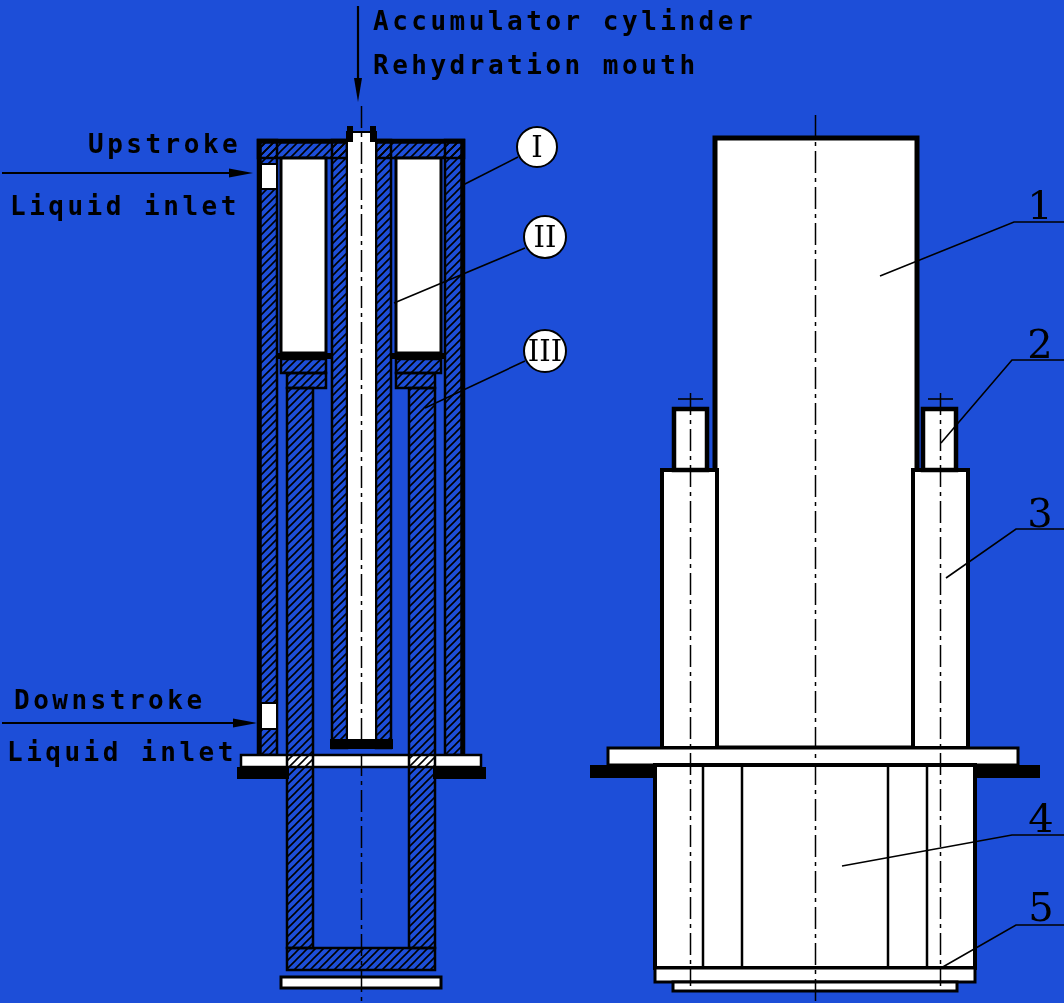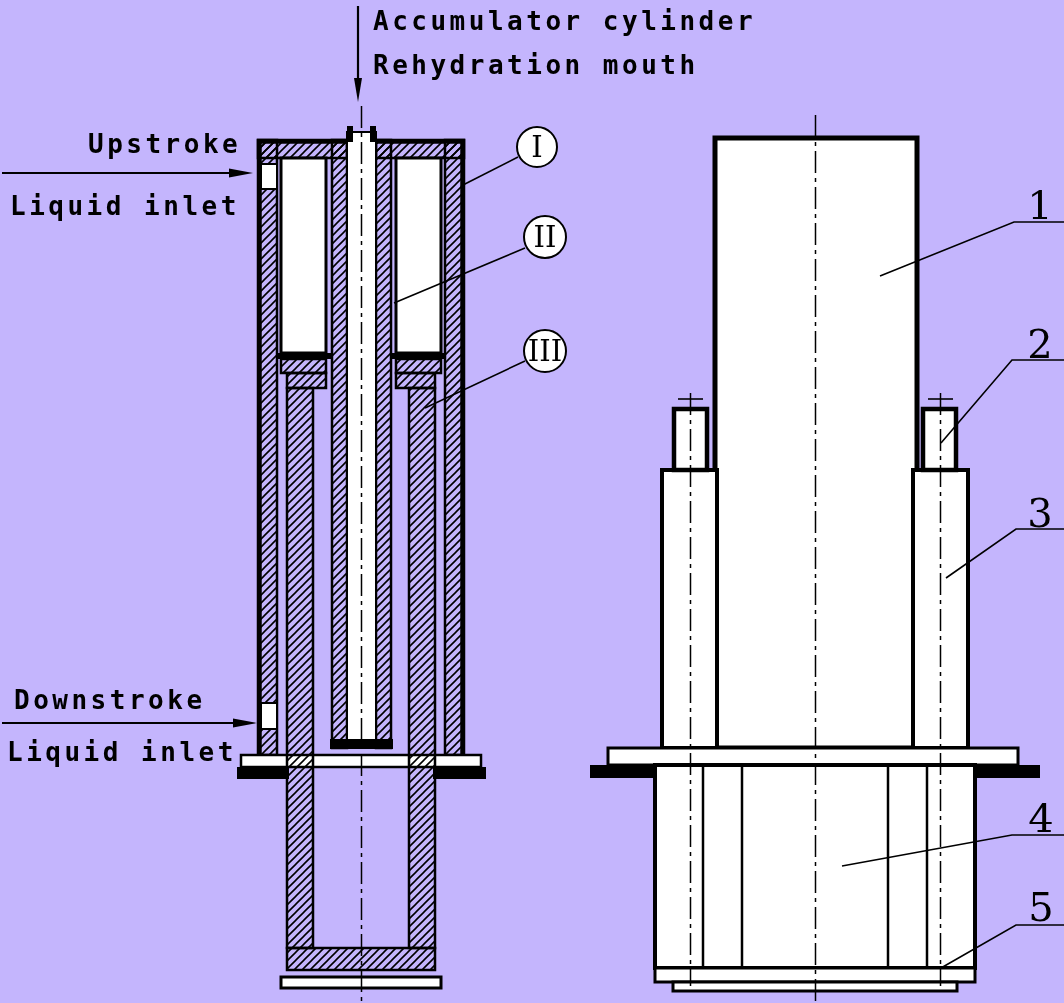--- a/index.html
+++ b/index.html
@@ -1,16 +1,16 @@
 <!DOCTYPE html>
 <html><head>
 <meta charset="utf-8">
 <style>
   html,body{margin:0;padding:0;background:#ffffff;}
-  .stage{position:relative;width:1064px;height:1003px;background:#c4b5fd;}
+  .stage{position:relative;width:1064px;height:1003px;background:#1d4ed8;}
   svg{display:block;}
   .lbl{font-family:"DejaVu Sans Mono",monospace;font-size:26px;font-weight:bold;letter-spacing:3.5px;fill:#000;}
   .num{font-family:"DejaVu Serif",serif;font-size:40px;fill:#000;}
   .rom{font-family:"DejaVu Serif",serif;font-size:29px;fill:#000;}
   .ln{stroke:#000;fill:none;}
   .thin{stroke:#000;stroke-width:1.6;fill:none;}
   .cline{stroke:#000;stroke-width:1.5;fill:none;stroke-dasharray:22 5 4 5;}
   .hatch{fill:url(#h);stroke:#000;stroke-width:2.5;}
   .white{fill:#ffffff;stroke:#000;}
   .solid{fill:#000000;stroke:none;}

